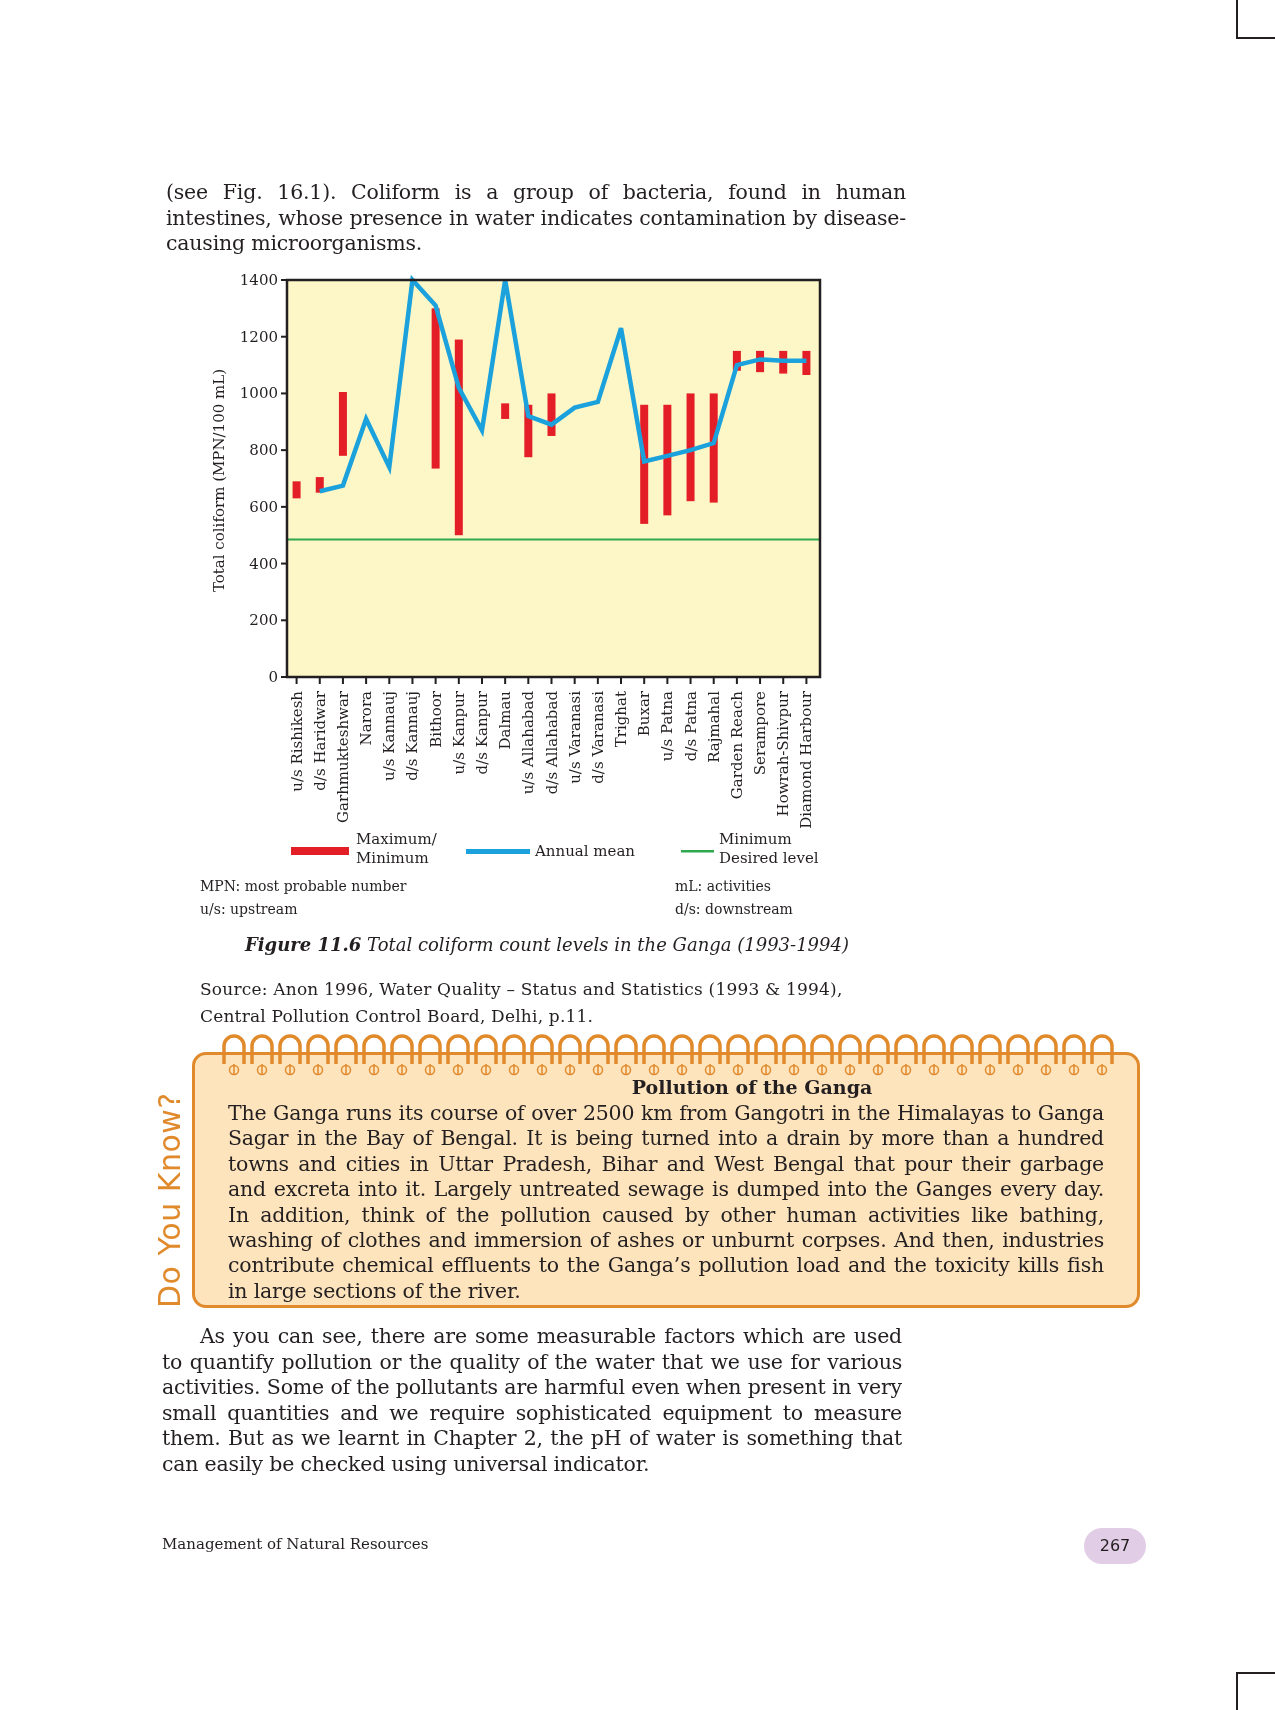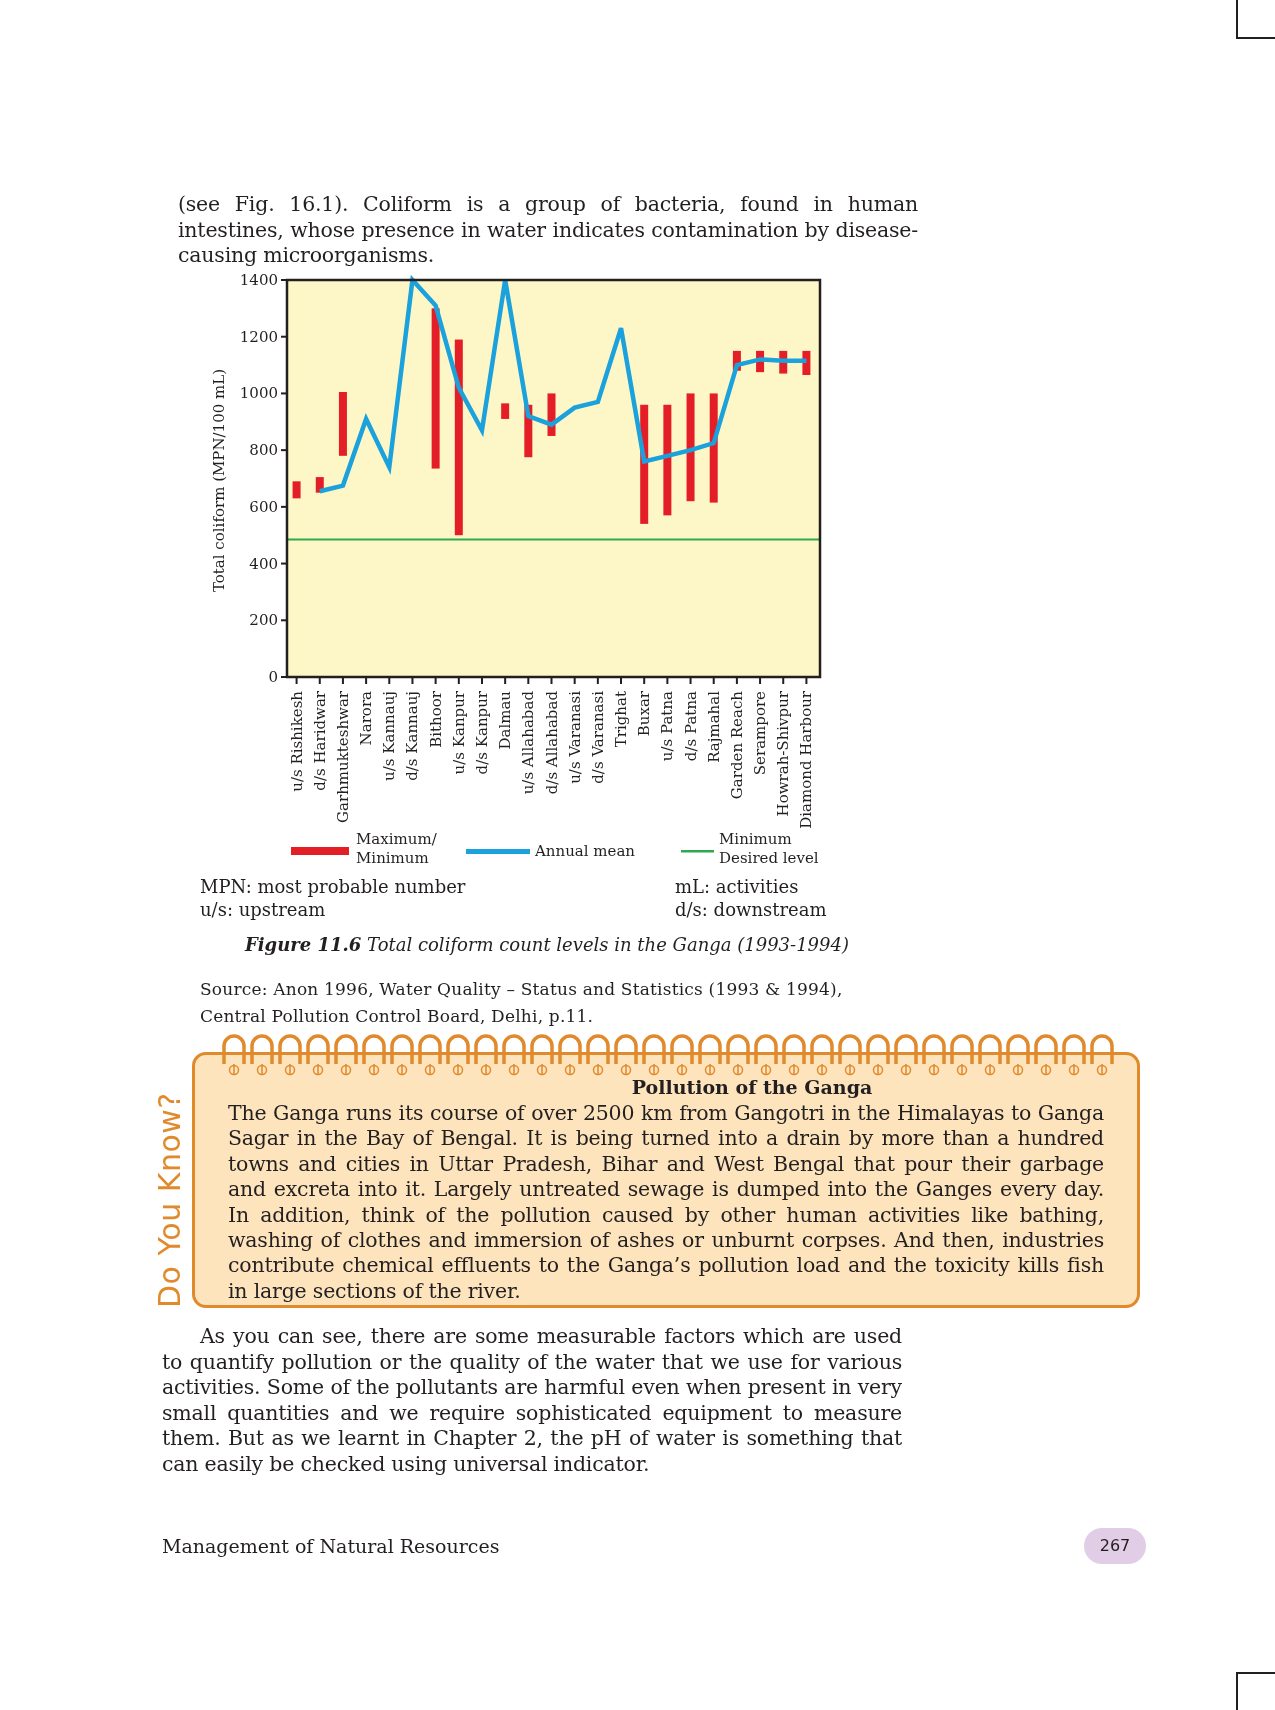--- a/index.html
+++ b/index.html
@@ -5,40 +5,40 @@
   html, body { margin:0; padding:0; background:#ffffff; }
   body { width:1275px; height:1710px; position:relative; overflow:hidden; font-family:"DejaVu Serif", serif; color:#231f20; }
   .crop { position:absolute; border-color:#231f20; border-style:solid; border-width:0; }
   .crop-tr { left:1236px; top:0; width:39px; height:37px; border-left-width:2px; border-bottom-width:2px; }
   .crop-br { left:1236px; top:1672px; width:39px; height:38px; border-left-width:2px; border-top-width:2px; }
   .para { position:absolute; left:162px; width:740px; font-size:20.5px; line-height:25.5px; text-align:justify; text-align-last:left; letter-spacing:-0.2px; }
   .para-top { top:176px; }
   .para-bottom { top:1324px; text-indent:38px; }
   .chart-wrap { position:absolute; left:190px; top:260px; width:660px; height:620px; }
   svg text { font-family:"DejaVu Serif", serif; fill:#231f20; }
-  .notes { position:absolute; left:200px; width:630px; font-size:18px; line-height:23px; }
+  .notes { position:absolute; left:200px; width:630px; font-size:14px; line-height:23px; }
   .notes-row { display:flex; justify-content:space-between; }
   .caption { position:absolute; left:245px; top:934px; font-size:18px; font-style:italic; }
   .caption b { font-weight:bold; }
   .source { position:absolute; left:200px; top:968px; width:700px; font-size:17px; line-height:27px; letter-spacing:0.2px;margin-top:8px; }
   .dyk-label { position:absolute; left:152px; top:1308px; transform-origin:0 0; transform:rotate(-90deg); font-family:"DejaVu Sans", sans-serif; font-size:30px; color:#e08a2c; white-space:nowrap; letter-spacing:0.5px; }
   .note-card { position:absolute; left:192px; top:1052px; width:948px; height:256px; background:#fde4bd; border:3px solid #e08a2c; border-radius:14px; box-sizing:border-box; }
   .spiral { position:absolute; left:220px; top:1030px; width:900px; height:48px; }
   .note-title { position:absolute; left:192px; top:1076px; width:1120px; text-align:center; font-weight:bold; font-size:19px; }
   .note-body { position:absolute; left:228px; top:1101px; width:876px; font-size:20.5px; line-height:25.4px; text-align:justify; text-align-last:left; letter-spacing:-0.2px; }
-  .footer-left { position:absolute; left:162px; top:1535px; font-size:19px; }
+  .footer-left { position:absolute; left:162px; top:1535px; font-size:15px; }
   .page-num { position:absolute; left:1084px; top:1528px; width:62px; height:36px; border-radius:18px; background:#e2cde6; font-family:"DejaVu Sans", sans-serif; font-size:16px; line-height:36px; text-align:center; }
 </style>
 </head>
 <body>
 
 <div class="crop crop-tr"></div>
 <div class="crop crop-br"></div>
 
-<p class="para para-top" style="margin:16px">(see Fig. 16.1). Coliform is a group of bacteria, found in human intestines, whose presence in water indicates contamination by disease-causing microorganisms.</p>
+<p class="para para-top" style="margin:4px">(see Fig. 16.1). Coliform is a group of bacteria, found in human intestines, whose presence in water indicates contamination by disease-causing microorganisms.</p>
 
 <div class="chart-wrap">
   <svg id="chart" width="660" height="620">
     <g id="plot-area">
         <rect x="97" y="20" width="533" height="397" fill="#fdf7c8"></rect>
         <line x1="97" x2="630" y1="279.46785714285716" y2="279.46785714285716" stroke="#2fa84f" stroke-width="2"></line>
         <rect x="102.58695652173913" y="221.3357142857143" width="8" height="17.014285714285705" fill="#e41e26"></rect>
         <rect x="125.76086956521738" y="217.08214285714286" width="8" height="15.59642857142856" fill="#e41e26"></rect>
         <rect x="148.93478260869566" y="132.0107142857143" width="8" height="63.803571428571416" fill="#e41e26"></rect>
         <rect x="241.6304347826087" y="48.35714285714283" width="8" height="160.21785714285716" fill="#e41e26"></rect>

